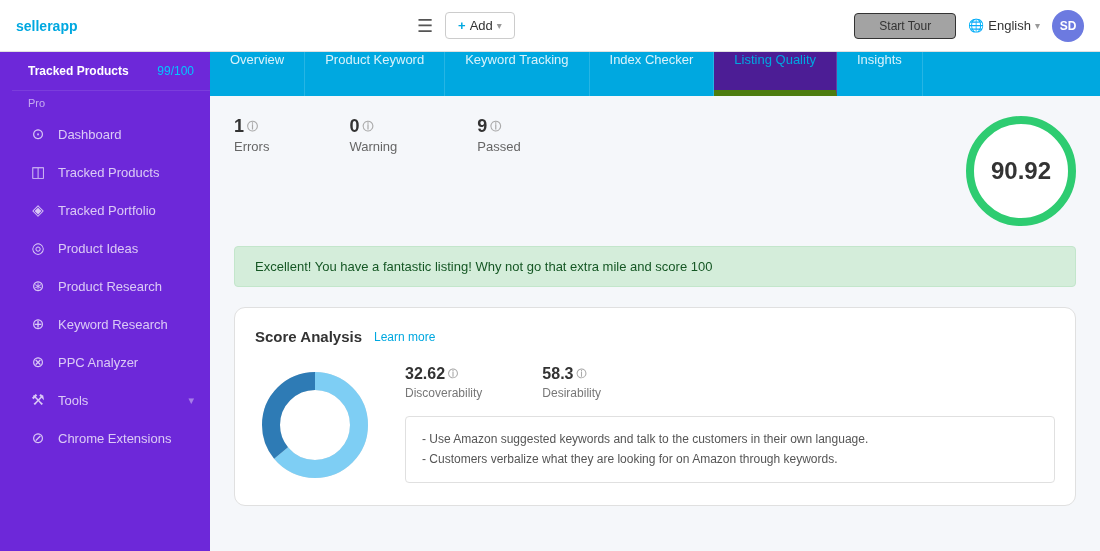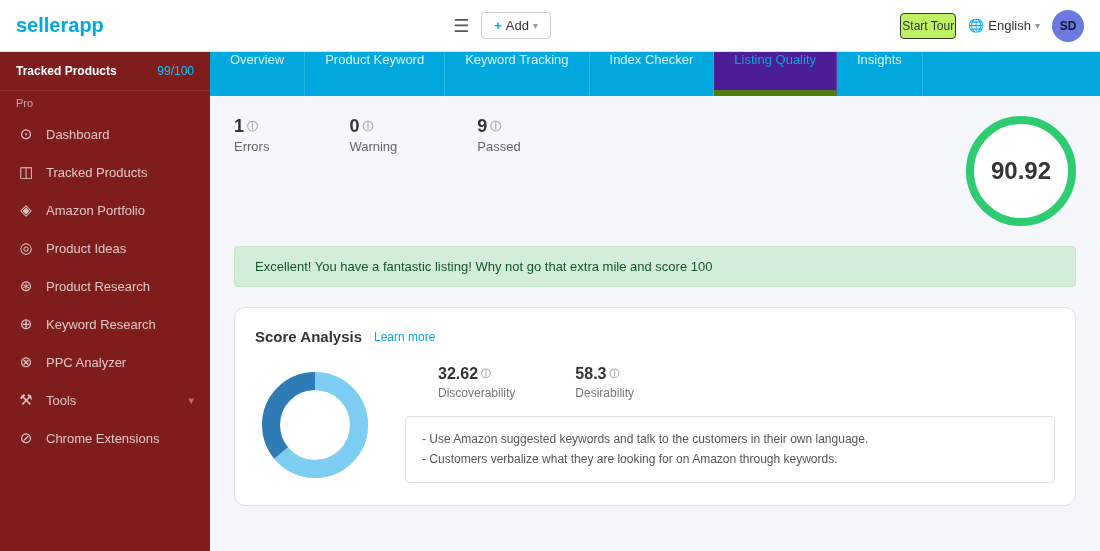--- a/index.html
+++ b/index.html
@@ -4,52 +4,52 @@
   <style>
     * { box-sizing: border-box; margin: 0; padding: 0; }
     body { font-family: 'Segoe UI', Arial, sans-serif; background: #f0f2f5; width: 1100px; height: 551px; overflow: hidden; display: flex; flex-direction: column; }
 
     
     .top-header {
       display: flex; align-items: center; justify-content: space-between;
       background: #fff; padding: 8px 16px; height: 52px;
       border-bottom: 1px solid #e0e0e0; flex-shrink: 0;
     }
-    .logo { font-size: 20px; font-weight: 300; color: #333; }
+    .logo { font-size: 14px; font-weight: 300; color: #333; }
     .logo span { color: #00a8e0; font-weight: 600; }
     .header-center { display: flex; align-items: center; gap: 12px; }
     .hamburger { font-size: 18px; color: #555; cursor: pointer; }
     .add-btn {
       display: flex; align-items: center; gap: 4px;
       border: 1px solid #ccc; border-radius: 4px; padding: 5px 12px;
       cursor: pointer; font-size: 13px; color: #333; background: #fff;
     }
     .add-btn .plus { color: #00a8e0; font-weight: bold; }
     .header-right { display: flex; align-items: center; gap: 12px; }
     .start-tour-btn {
-      border: 1px solid #333; border-radius: 4px; padding: 5px 1px;
-      cursor: pointer; font-size: 12px; color: #333; background: #bef264;
+      border: 1px solid #333; border-radius: 4px; padding: 5px 24px;
+      cursor: pointer; font-size: 12px; color: #333; background: #a3a3a3;
     }
     .lang-btn {
       display: flex; align-items: center; gap: 4px;
       cursor: pointer; font-size: 13px; color: #333;
     }
     .avatar {
       width: 32px; height: 32px; border-radius: 50%;
-      background: #6c7ae0; color: #0f172a; display: flex; align-items: center;
+      background: #6c7ae0; color: #ffffff; display: flex; align-items: center;
       justify-content: center; font-size: 12px; font-weight: bold;
     }
 
     
     .main-layout { display: flex; flex: 1; overflow: hidden; }
 
     
     .sidebar {
-      width: 210px; background: #7f1d1d; flex-shrink: 0;
-      display: flex; flex-direction: column; overflow-y: auto;
+      width: 210px; background: #6d28d9; flex-shrink: 0;
+      display: flex; flex-direction: column; overflow-y: auto; padding-left: 12px;
     }
     .sidebar-header {
       padding: 12px 16px; border-bottom: 1px solid rgba(255,255,255,0.1);
       display: flex; align-items: center; justify-content: space-between;
     }
     .sidebar-tracked { color: #fff; font-size: 12px; font-weight: 600; }
     .sidebar-count { color: #00c8ff; font-size: 12px; }
     .sidebar-pro { color: rgba(255,255,255,0.6); font-size: 11px; padding: 6px 16px; }
     .sidebar-item {
       display: flex; align-items: center; gap: 10px;
@@ -116,21 +116,21 @@
     .score-analysis-title { font-size: 15px; font-weight: 600; color: #333; }
     .learn-more { color: #00a8e0; font-size: 12px; cursor: pointer; }
     .score-analysis-body { display: flex; gap: 30px; align-items: flex-start; }
 
     
     .donut-container { width: 120px; height: 120px; flex-shrink: 0; }
     .donut-svg { width: 120px; height: 120px; }
 
     
     .score-details { flex: 1; }
-    .score-metrics-row { display: flex; gap: 60px; margin-bottom: 16px; margin-left: 33px; }
+    .score-metrics-row { display: flex; gap: 60px; margin-bottom: 16px; }
     .score-metric-item .val { font-size: 16px; font-weight: 600; color: #333; display: flex; align-items: center; gap: 3px; }
     .score-metric-item .lbl { font-size: 12px; color: #777; margin-top: 3px; }
 
     
     .tips-box {
       border: 1px solid #e0e0e0; border-radius: 4px; padding: 12px 16px;
       font-size: 12px; color: #555; line-height: 1.7; margin-top: 15px;
     }
   </style>
 </head>
@@ -171,21 +171,21 @@
     <div class="sidebar-item">
       <span class="icon">⊙</span>
       <span>Dashboard</span>
     </div>
     <div class="sidebar-item">
       <span class="icon">◫</span>
       <span>Tracked Products</span>
     </div>
     <div class="sidebar-item">
       <span class="icon">◈</span>
-      <span>Amazon Portfolio</span>
+      <span>Tracked Portfolio</span>
     </div>
     <div class="sidebar-item">
       <span class="icon">◎</span>
       <span>Product Ideas</span>
     </div>
     <div class="sidebar-item">
       <span class="icon">⊛</span>
       <span>Product Research</span>
     </div>
     <div class="sidebar-item">

